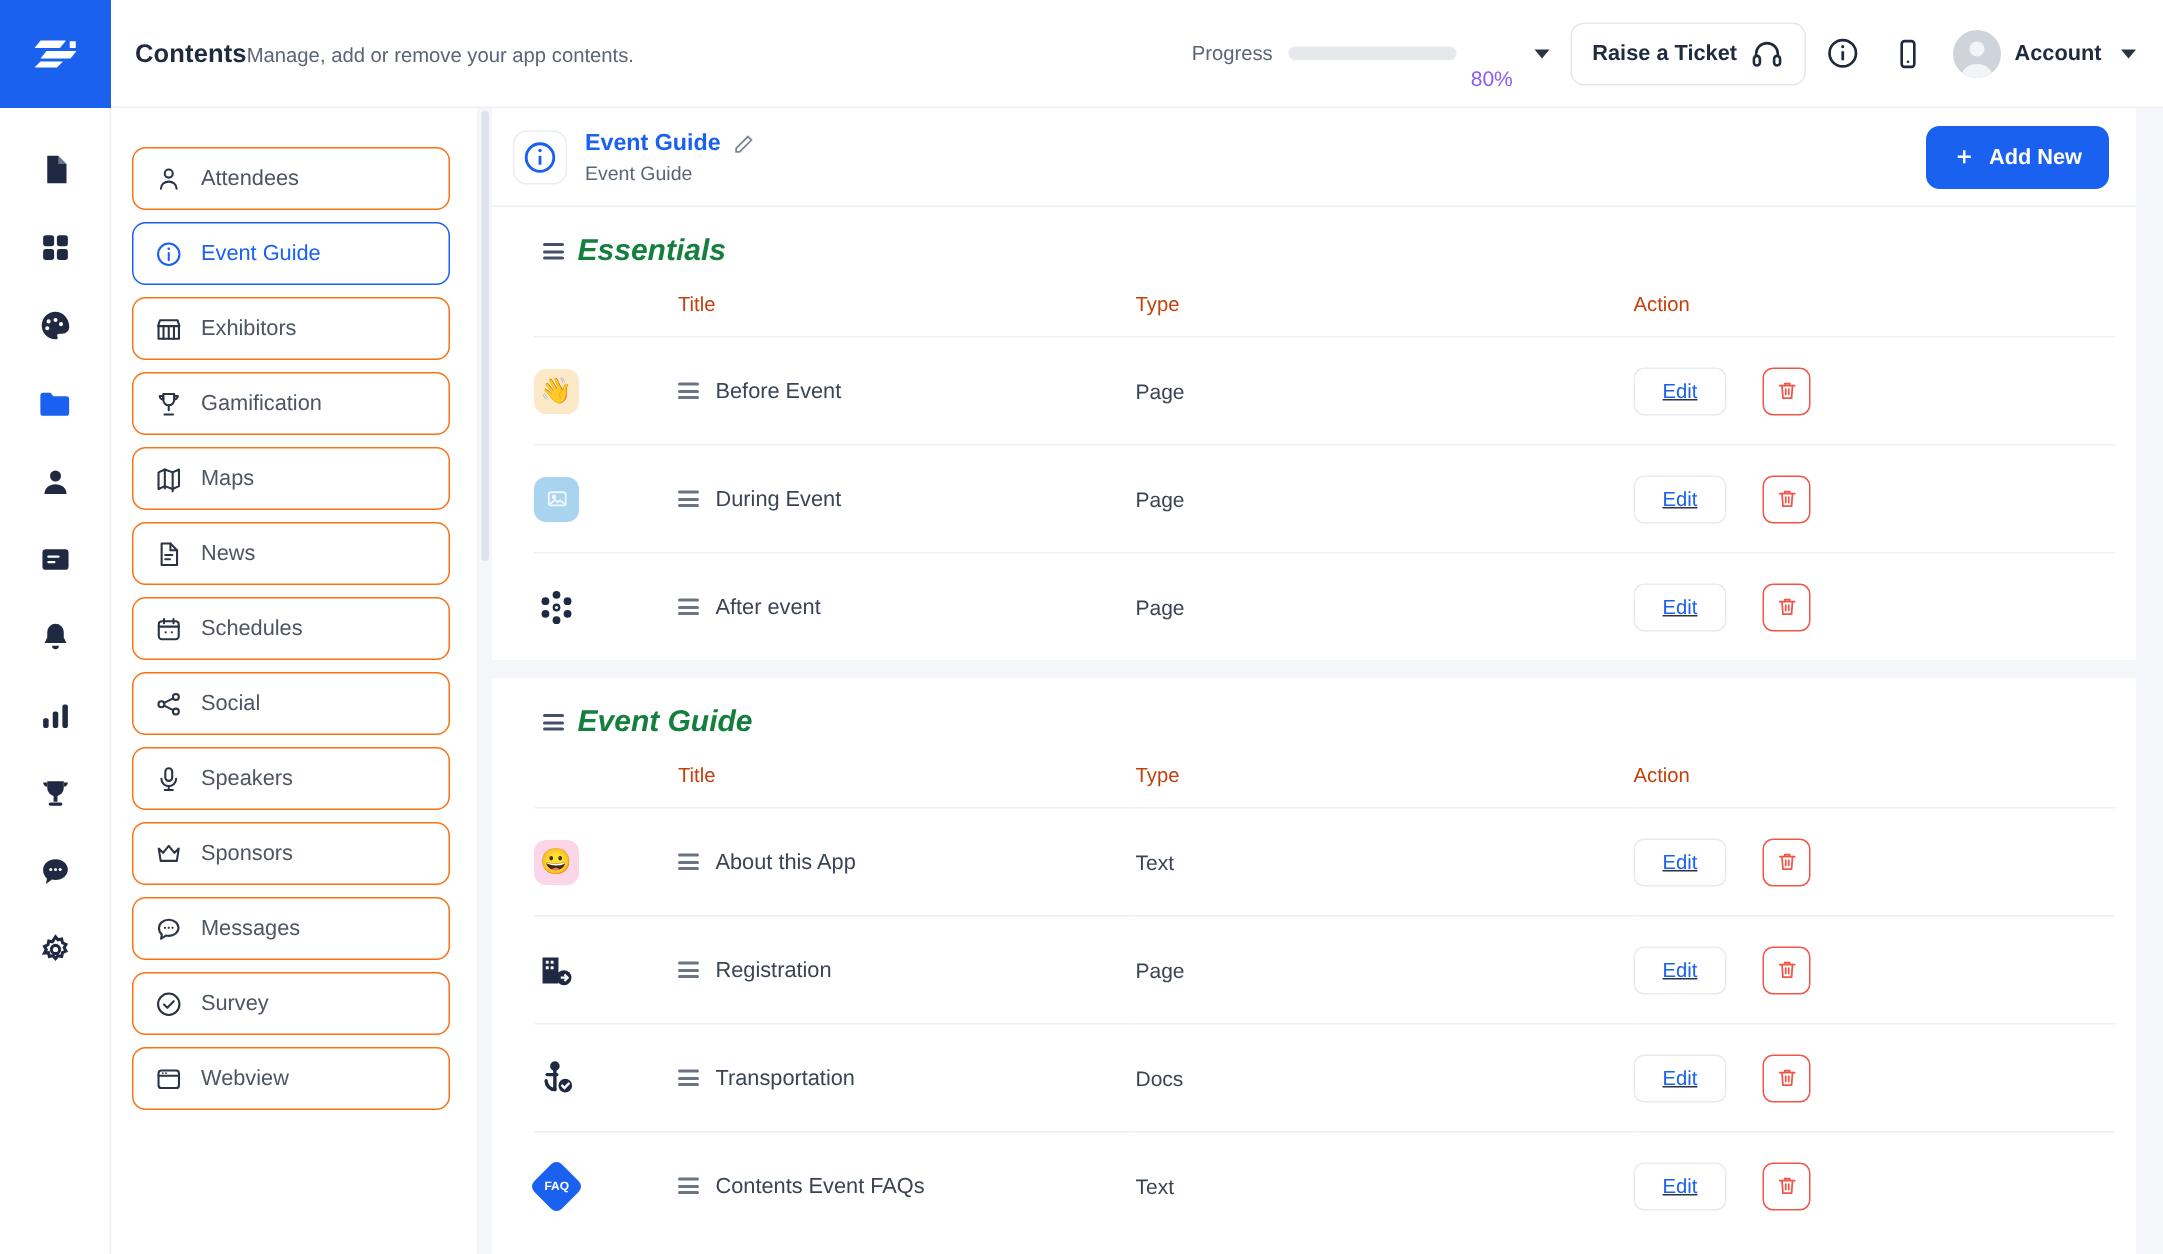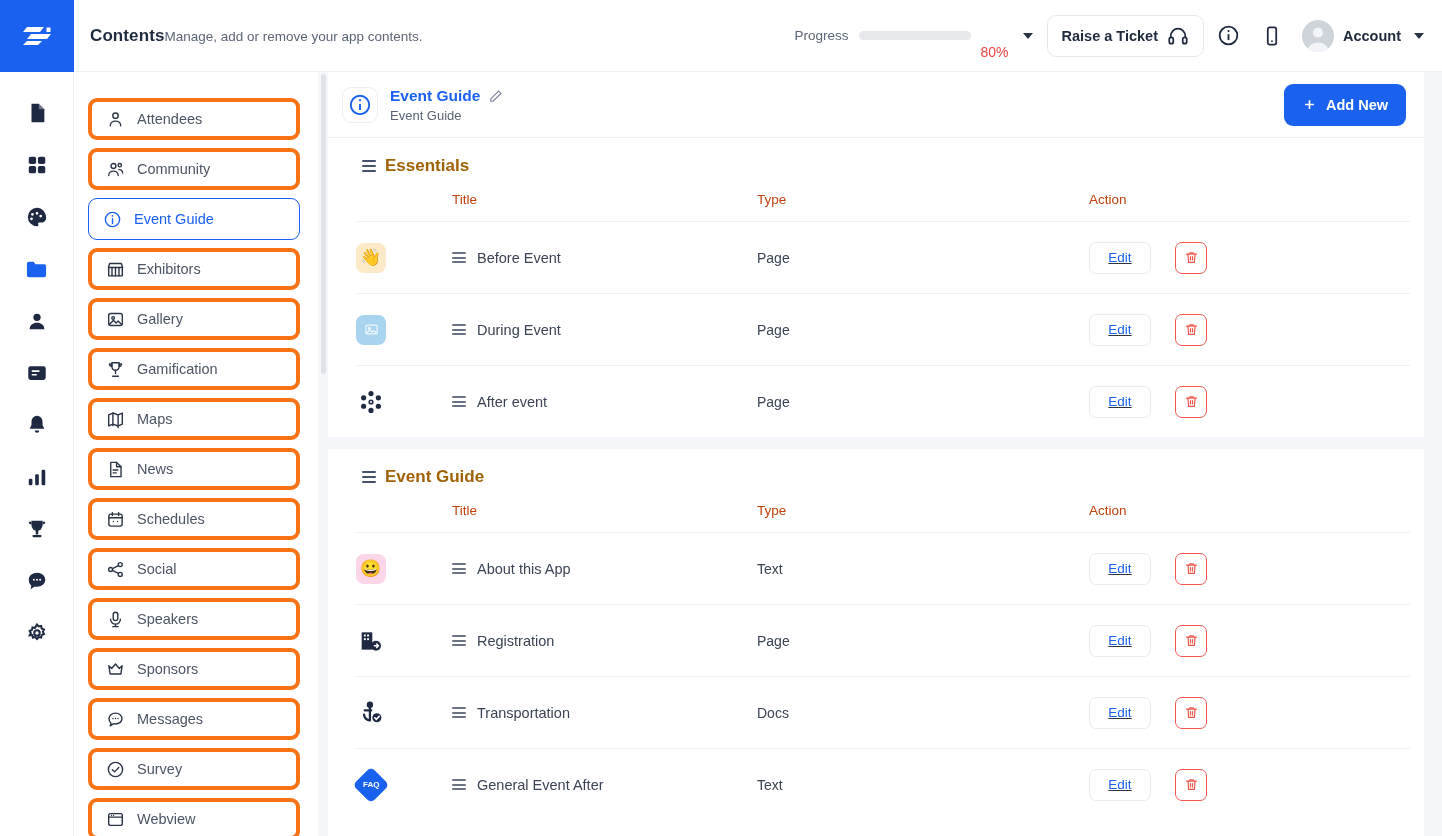--- a/index.html
+++ b/index.html
@@ -43,21 +43,21 @@
   .page-title { font-size: 17px; font-weight: 700; color: #1f2a3c; letter-spacing: .1px; }
   .page-sub { font-size: 13.5px; color: #5b6576; margin-top: 3px; }
   .topbar-spacer { flex: 1; }
   .topbar-right { display: flex; align-items: center; gap: 0; }
   .progress-wrap { display: flex; align-items: center; gap: 10px; margin-right: 14px; }
   .progress-label { font-size: 13.5px; color: #5b6576; }
   .progress-track {
     width: 112px; height: 9px; border-radius: 6px; background: #e6e8ec; overflow: hidden;
   }
   .progress-fill { height: 100%; border-radius: 6px; background: #1a61f0; }
-  .progress-pct { font-size: 14px; color: #ef4444; font-weight: 500; margin-top: 32px; }
+  .progress-pct { font-size: 14px; color: #8b5cf6; font-weight: 500; margin-top: 32px; }
   .caret { width: 0; height: 0; border-left: 5px solid transparent; border-right: 5px solid transparent;
            border-top: 6px solid #2b3445; margin-left: 4px; cursor: pointer; }
   .ticket-btn {
     display: flex; align-items: center; gap: 9px;
     height: 42px; padding: 0 14px; border: 1px solid #e3e7ee; border-radius: 9px;
     background: #fff; font-size: 14.5px; font-weight: 700; color: #1f2a3c; cursor: pointer;
   }
   .icon-btn {
     width: 40px; height: 40px; display: flex; align-items: center; justify-content: center;
     cursor: pointer; margin-left: 4px;
@@ -73,21 +73,21 @@
   .body { flex: 1; display: flex; min-height: 0; background: #ffffff; }
 
   
   .navcol {
     width: 244px; flex: 0 0 244px; background: #ffffff;
     padding: 26px 18px 0 14px; overflow: hidden;
   }
   .nav-item {
     display: flex; align-items: center; gap: 12px;
     height: 42px; margin-bottom: 8px; padding: 0 14px;
-    border: 4px solid #f97316; border-radius: 9px; background: #fff;
+    border: 1px solid #f97316; border-radius: 9px; background: #fff;
     font-size: 14.5px; color: #4c5564; cursor: pointer;
   }
   .nav-item .ni-label { white-space: nowrap; }
   .nav-item.active { border: 1.6px solid #1a61f0; color: #1a61f0; font-weight: 500; }
   .nav-item svg { flex: 0 0 auto; }
 
   
   .mainwrap { flex: 1; min-width: 0; position: relative; background: #f5f6f9; display: flex; }
   .scrollbar {
     width: 10px; flex: 0 0 10px; background: #f5f6f9; padding-top: 2px;
@@ -116,21 +116,21 @@
     margin-left: auto; display: flex; align-items: center; gap: 9px;
     height: 42px; padding: 0 18px; border-radius: 9px; background: #1a61f0;
     color: #fff; font-size: 14.5px; font-weight: 600; border: none; cursor: pointer;
   }
 
   .sections { padding: 0; background: #f5f6f9; }
   .section { background: #fff; margin: 0 0 0 0; }
   .sec-gap { height: 12px; background: #f5f6f9; }
   .section-inner { padding: 0 14px 0 28px; }
   .sec-title-row { display: flex; align-items: center; gap: 9px; padding: 18px 0 0 6px; }
-  .sec-title { font-size: 17px; font-weight: 700; color: #a16207; }
+  .sec-title { font-size: 20px; font-weight: 700; color: #15803d; font-style: italic; }
   .grip { display: flex; flex-direction: column; gap: 2.6px; cursor: grab; }
   .grip i { display: block; width: 14px; height: 2px; background: #45506a; border-radius: 1px; }
   .grip.light i { background: #6b7384; }
 
   table.tbl { width: 100%; border-collapse: collapse; table-layout: fixed; }
   table.tbl th {
     text-align: left; font-size: 13.5px; font-weight: 400; color: #c2410c;
     padding: 16px 0 14px 0;
   }
   table.tbl td { padding: 0; vertical-align: middle; border-top: 1px solid #eef0f4; }
@@ -306,52 +306,35 @@
     <div class="body">
 
       <div class="navcol" id="navcol">
           <div class="nav-item">
             <svg width="19" height="19" viewBox="0 0 24 24" fill="none" stroke="#2b3445" stroke-width="1.75" stroke-linecap="round" stroke-linejoin="round" style="color:#2b3445">
               <circle cx="12" cy="7.2" r="3.4"></circle>
               <path d="M5.4 20c0-3.7 3-6 6.6-6s6.6 2.3 6.6 6"></path>
             </svg>
             <span class="ni-label">Attendees</span>
           </div>
-          <div class="nav-item">
-            <svg width="19" height="19" viewBox="0 0 24 24" fill="none" stroke="#2b3445" stroke-width="1.75" stroke-linecap="round" stroke-linejoin="round" style="color:#2b3445">
-              <circle cx="9.4" cy="7.6" r="3.1"></circle>
-              <path d="M3.4 19.6c0-3.4 2.7-5.6 6-5.6s6 2.2 6 5.6"></path>
-              <circle cx="17.4" cy="6.6" r="2.1"></circle>
-              <path d="M16.4 12.2c2.7-.2 4.6 1.6 4.6 4.2"></path>
-            </svg>
-            <span class="ni-label">Community</span>
-          </div>
           <div class="nav-item active">
             <svg width="19" height="19" viewBox="0 0 24 24" fill="none" stroke="#1a61f0" stroke-width="1.75" stroke-linecap="round" stroke-linejoin="round" style="color:#1a61f0">
               <circle cx="12" cy="12" r="9"></circle>
               <path d="M12 11v6"></path>
               <circle cx="12" cy="7.4" r="1.1" fill="currentColor" stroke="none"></circle>
             </svg>
             <span class="ni-label">Event Guide</span>
           </div>
           <div class="nav-item">
             <svg width="19" height="19" viewBox="0 0 24 24" fill="none" stroke="#2b3445" stroke-width="1.75" stroke-linecap="round" stroke-linejoin="round" style="color:#2b3445">
               <path d="M3.4 9.4h17.2V20H3.4z"></path>
               <path d="M3 9.4l1.6-5h14.8l1.6 5"></path>
               <path d="M7.6 9.4V20M12 9.4V20M16.4 9.4V20"></path>
             </svg>
             <span class="ni-label">Exhibitors</span>
-          </div>
-          <div class="nav-item">
-            <svg width="19" height="19" viewBox="0 0 24 24" fill="none" stroke="#2b3445" stroke-width="1.75" stroke-linecap="round" stroke-linejoin="round" style="color:#2b3445">
-              <rect x="3.4" y="4.4" width="17.2" height="15.2" rx="2.6"></rect>
-              <circle cx="9" cy="10" r="1.7"></circle>
-              <path d="M4.6 18l4.8-5 3.3 3.3 2.6-2.3 4.1 4"></path>
-            </svg>
-            <span class="ni-label">Gallery</span>
           </div>
           <div class="nav-item">
             <svg width="19" height="19" viewBox="0 0 24 24" fill="none" stroke="#2b3445" stroke-width="1.75" stroke-linecap="round" stroke-linejoin="round" style="color:#2b3445">
               <path d="M7.4 3.4h9.2v4.9a4.6 4.6 0 11-9.2 0z"></path>
               <path d="M7.4 5h-3a3 3 0 003 3zM16.6 5h3a3 3 0 01-3 3z"></path>
               <path d="M12 12.9V17M8.4 20.6h7.2"></path>
             </svg>
             <span class="ni-label">Gamification</span>
           </div>
           <div class="nav-item">
@@ -780,21 +763,21 @@
                             </div>
                           </td>
                           <td class="col-ti">
                             <div class="cell">
                               <div class="titlecell">
                                 <span class="grip light">
                                   <i></i>
                                   <i></i>
                                   <i></i>
                                 </span>
-                                <span>General Event After</span>
+                                <span>Contents Event FAQs</span>
                               </div>
                             </div>
                           </td>
                           <td class="col-ty">
                             <div class="cell">
                               <span class="typecell">Text</span>
                             </div>
                           </td>
                           <td class="col-ac">
                             <div class="cell">

